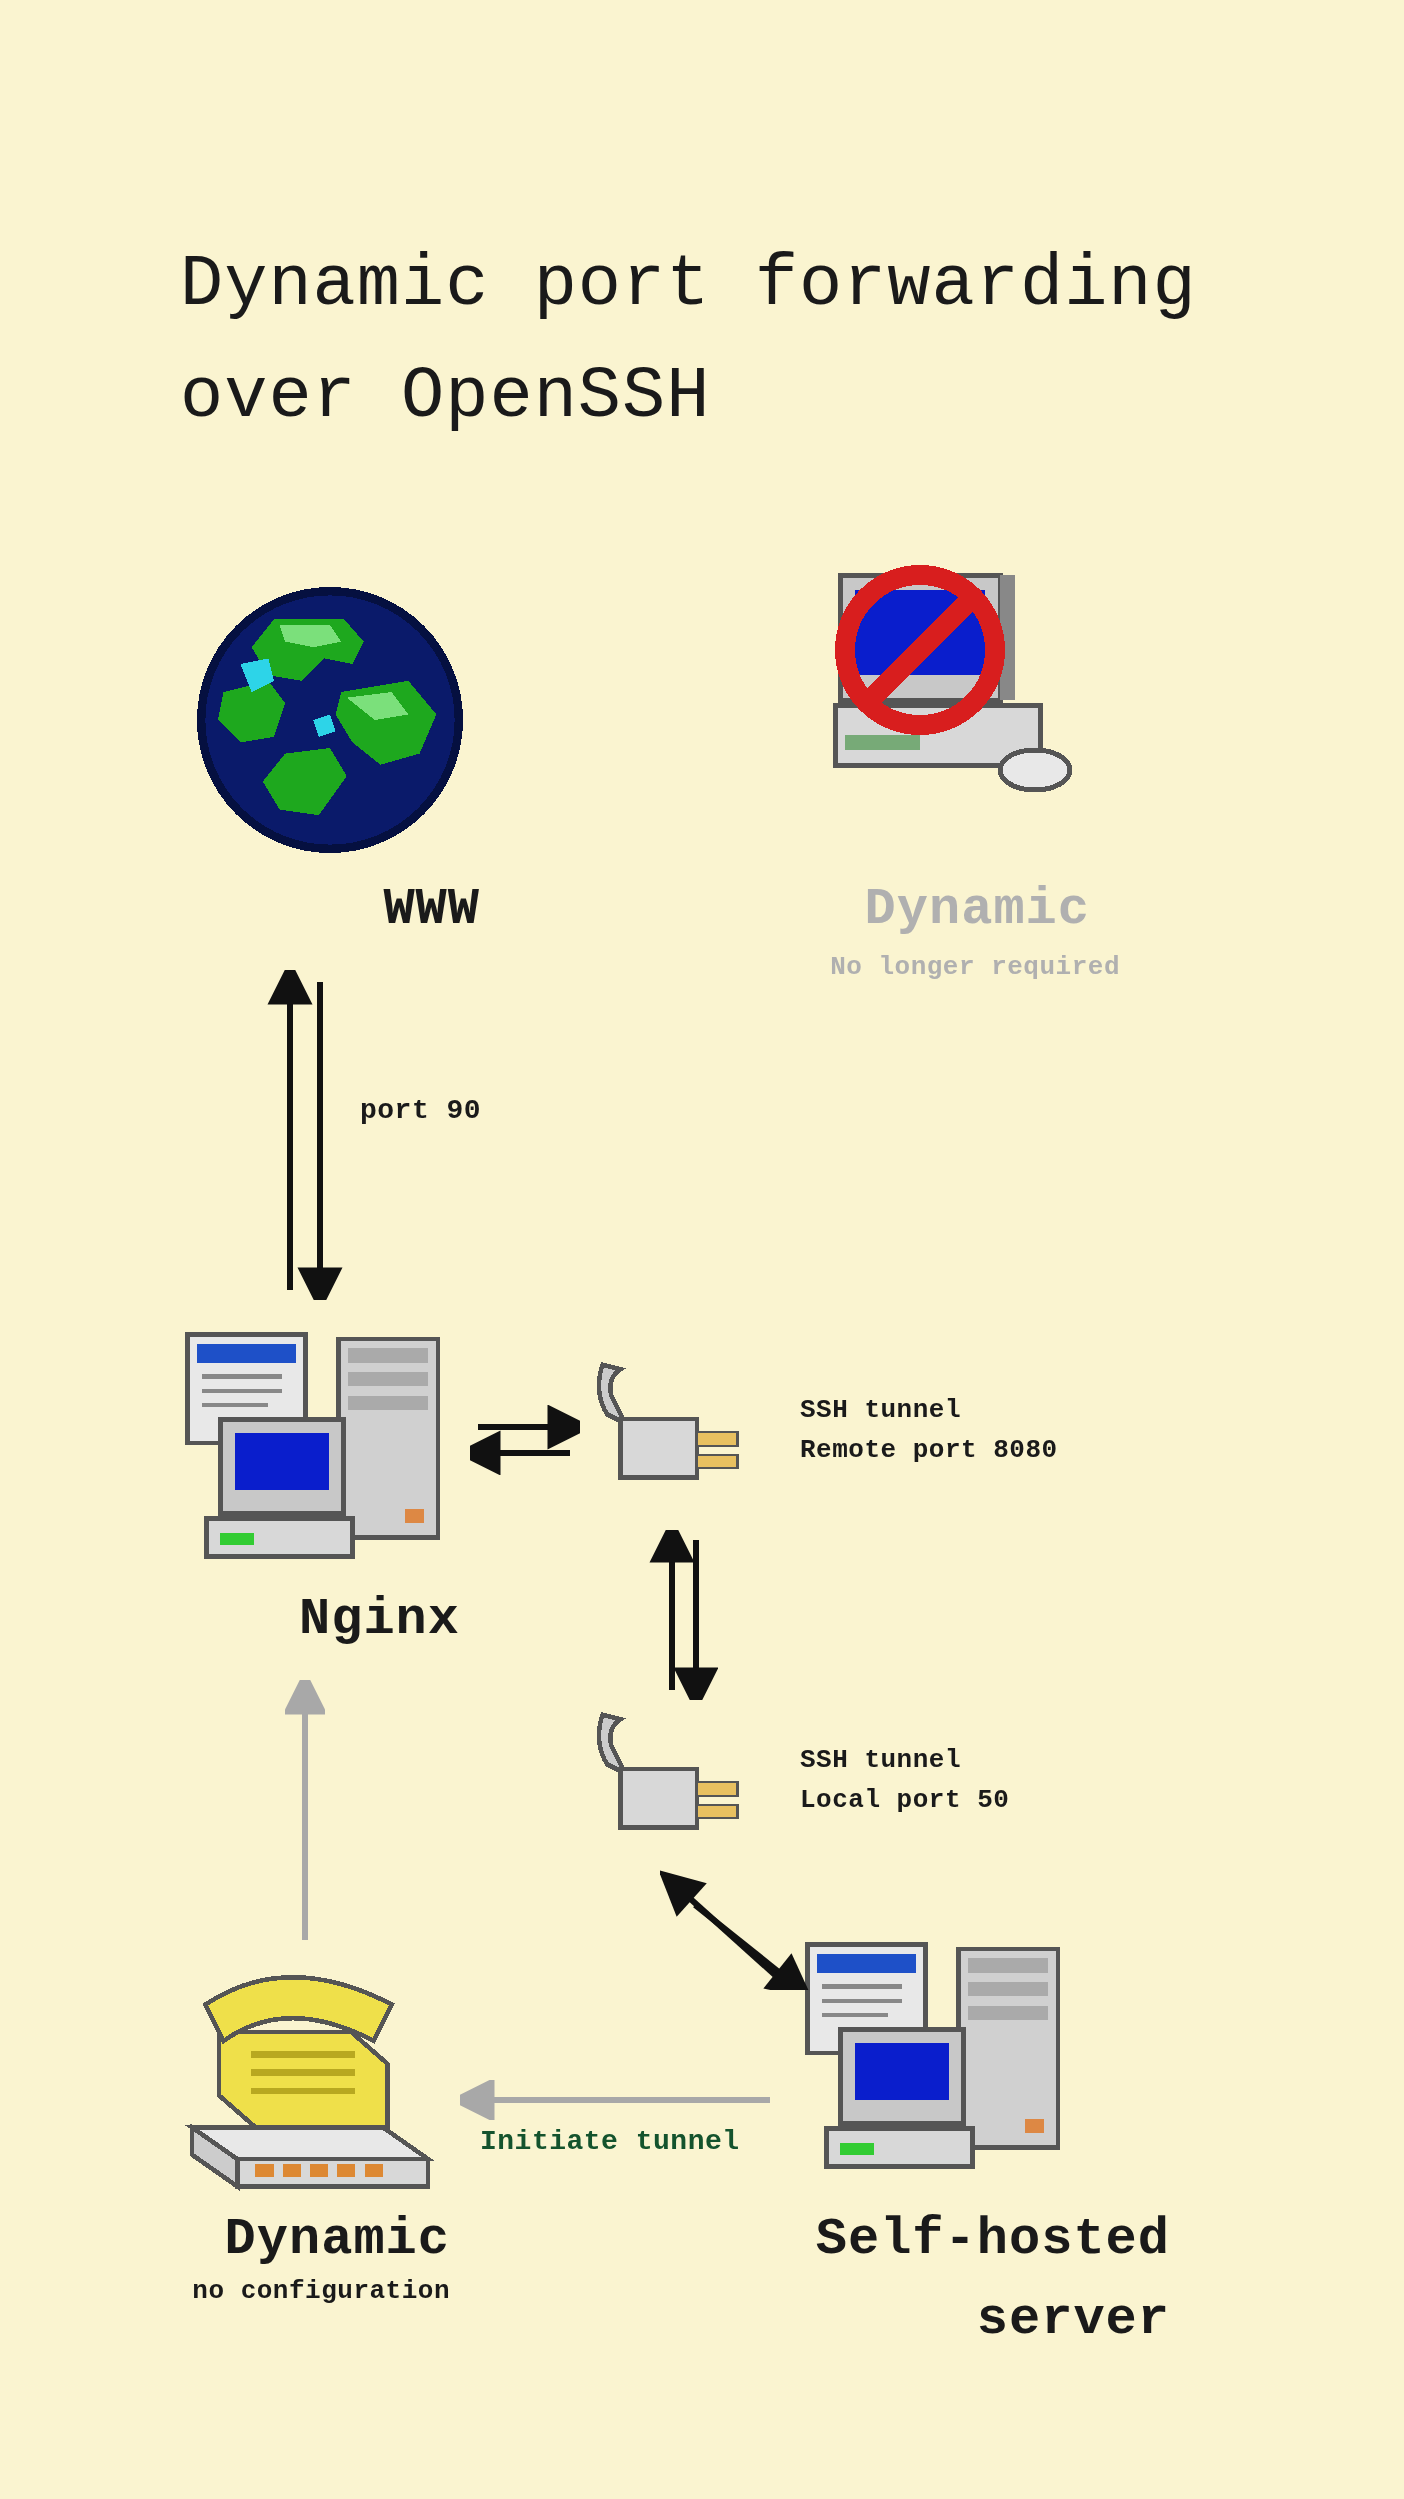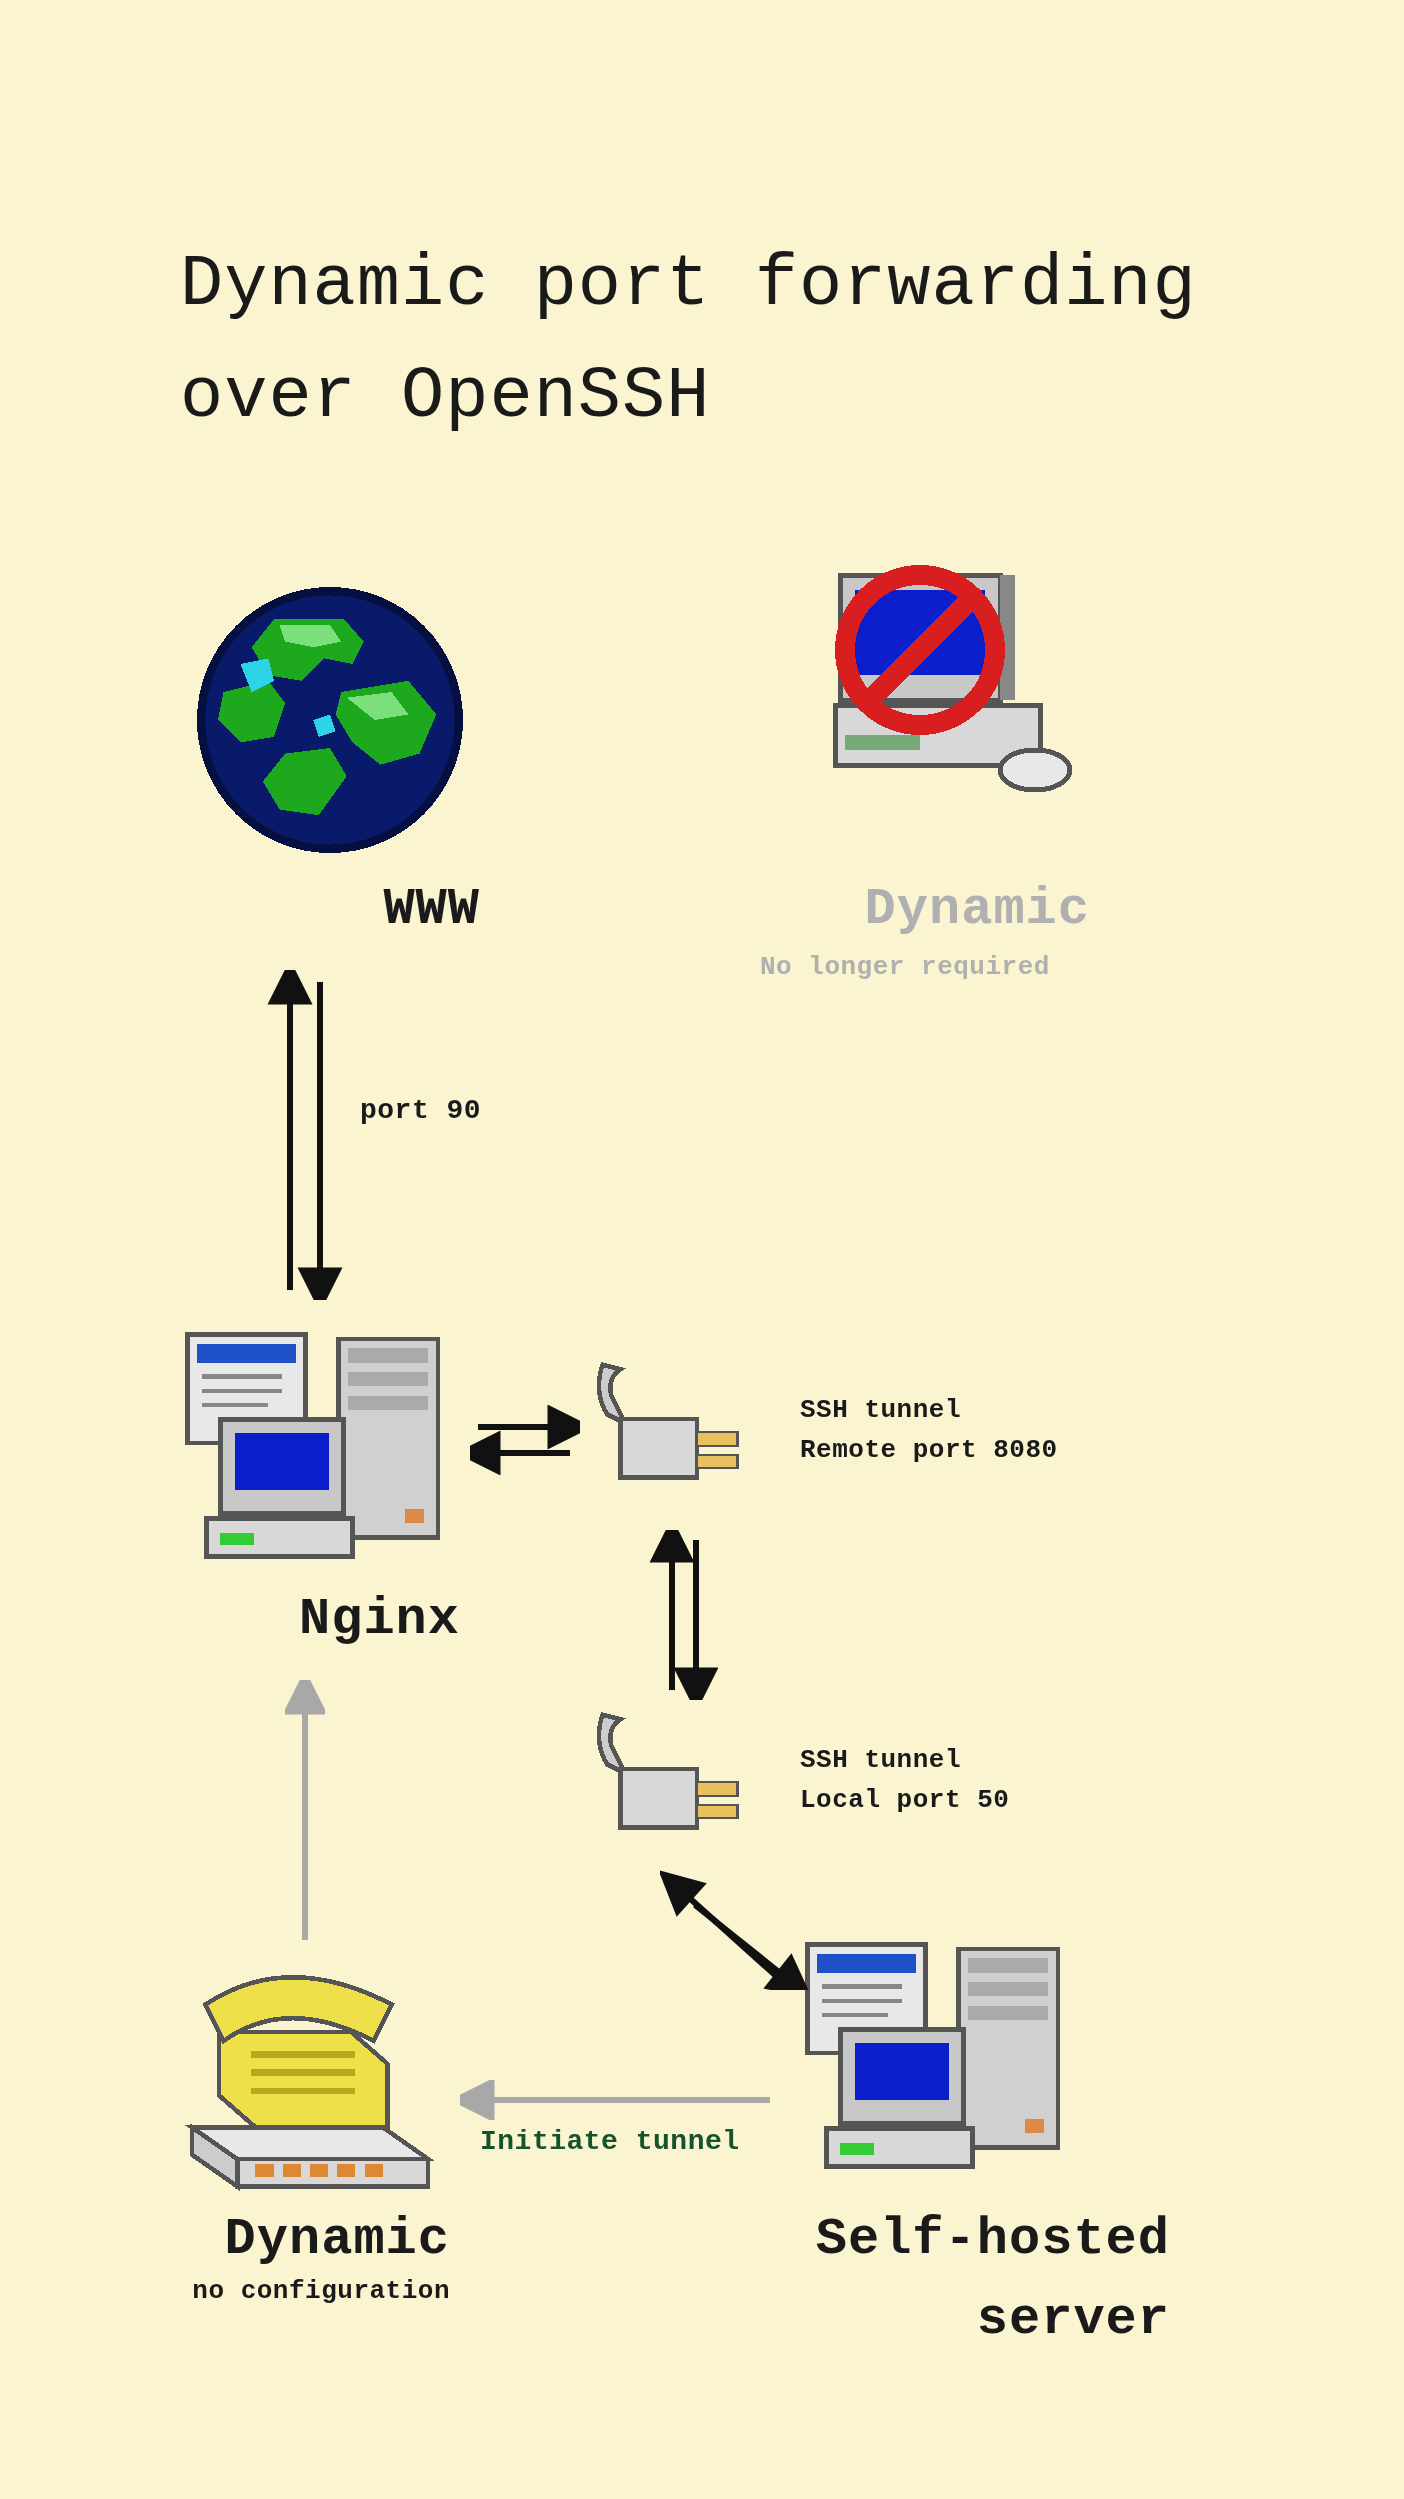--- a/index.html
+++ b/index.html
@@ -83,21 +83,21 @@
     <rect x="18" y="62" width="82" height="24" fill="#d8d8d8" stroke="#555" stroke-width="2"></rect>
     <rect x="22" y="74" width="30" height="6" fill="#7a7"></rect>
 
     <ellipse cx="98" cy="88" rx="14" ry="8" fill="#e8e8e8" stroke="#555" stroke-width="2"></ellipse>
 
     <circle cx="52" cy="40" r="30" fill="none" stroke="#d81e1e" stroke-width="8"></circle>
     <line x1="32" y1="60" x2="72" y2="20" stroke="#d81e1e" stroke-width="8"></line>
   </svg>
 </div>
 <div class="node-label dim" style="left:790px; top:880px; width:300px">Dynamic</div>
-<div class="sub-label dim" style="left:760px; top:952px; width:360px; text-align:left">No longer required</div>
+<div class="sub-label dim" style="left:760px; top:952px; width:360px; text-align:right">No longer required</div>
 
 <svg class="icon" style="left:170px; top:1320px; width:290px; height:260px" viewBox="0 0 120 110" shape-rendering="crispEdges">
 
   <rect x="70" y="8" width="42" height="84" fill="#d0d0d0" stroke="#555" stroke-width="2"></rect>
   <rect x="74" y="12" width="34" height="6" fill="#aaa"></rect>
   <rect x="74" y="22" width="34" height="6" fill="#aaa"></rect>
   <rect x="74" y="32" width="34" height="6" fill="#aaa"></rect>
   <rect x="98" y="80" width="8" height="6" fill="#d84"></rect>
 
   <rect x="6" y="6" width="50" height="46" fill="#e8e8e8" stroke="#555" stroke-width="2"></rect>

